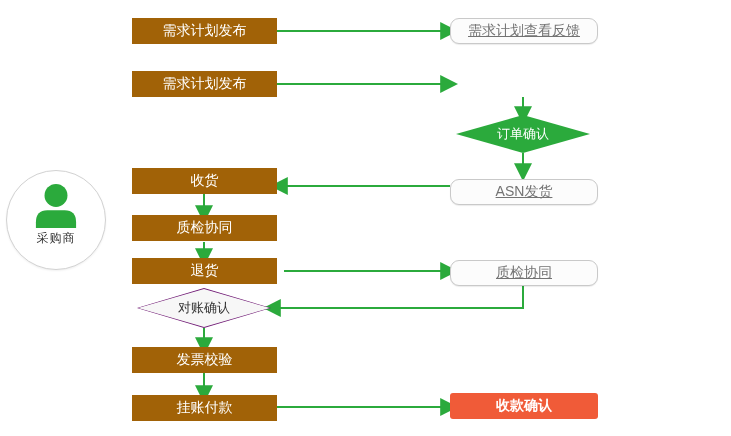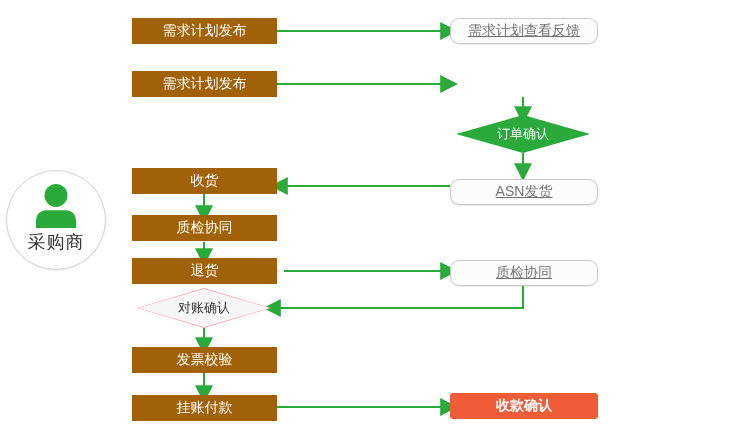--- a/index.html
+++ b/index.html
@@ -29,39 +29,39 @@
     position:absolute;display:flex;align-items:center;justify-content:center;
     font-size:13px;white-space:nowrap;
     clip-path:polygon(50% 0%,100% 50%,50% 100%,0% 50%);
   }
   .diamond.greenD{
     left:456px;top:115px;width:134px;height:38px;
     background:#2baa3c;color:#ffffff;
   }
   .diamond-outer{
     position:absolute;left:137px;top:288px;width:134px;height:40px;
-    background:#fca5a5;
+    background:#701a75;
     clip-path:polygon(50% 0%,100% 50%,50% 100%,0% 50%);
   }
   .diamond-inner{
     position:absolute;left:1px;top:1px;width:132px;height:38px;
     background:#f7f7f7;color:#333333;font-size:13px;
     display:flex;align-items:center;justify-content:center;white-space:nowrap;
     clip-path:polygon(50% 0%,100% 50%,50% 100%,0% 50%);
   }
   .actor{
     position:absolute;width:100px;height:100px;border-radius:50%;
     background:#ffffff;border:1px solid #d2d2d2;box-sizing:border-box;
     display:flex;flex-direction:column;align-items:center;justify-content:flex-start;
     box-shadow:0 1px 2px rgba(0,0,0,0.06);
   }
   .actor.left{left:6px;top:170px;}
   .actor.right{left:626px;top:170px;}
   .actor .icon{margin-top:11px;height:46px;display:flex;align-items:flex-end;justify-content:center;}
-  .actor .alabel{font-size:18px;color:#333333;margin-top:2px;letter-spacing:1px;}
+  .actor .alabel{font-size:12px;color:#333333;margin-top:2px;letter-spacing:1px;}
 </style>
 </head>
 <body>
 
 <div class="stage">
 
   <svg class="connectors" width="731" height="436" viewBox="0 0 731 436" xmlns="http://www.w3.org/2000/svg">
     <defs>
       <marker id="arr" viewBox="0 0 10 10" refX="1" refY="5" markerWidth="9" markerHeight="9" orient="auto">
         <path d="M0,0 L10,5 L0,10 Z" fill="#2baa3c"></path>

